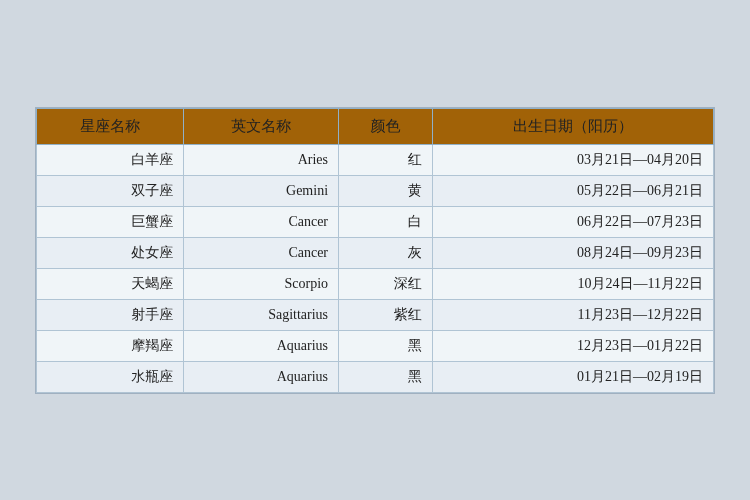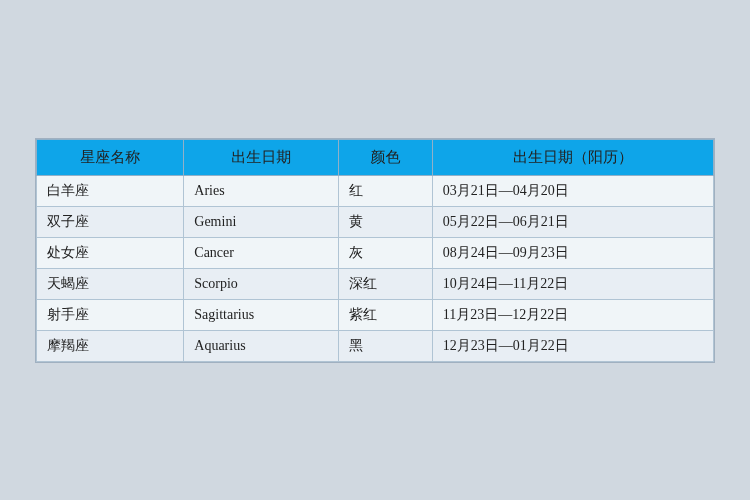--- a/index.html
+++ b/index.html
@@ -23,67 +23,73 @@
       border: 1px solid #a0b0c0;
       width: 680px;
     }
 
     table {
       width: 100%;
       border-collapse: collapse;
     }
 
     thead tr th {
-      background-color: #0ea5e9;
+      background-color: #a16207;
       border: 1px solid #90b0c8;
       padding: 8px 8px;
       text-align: center;
       font-size: 15px;
       font-weight: normal;
       color: #222;
     }
 
     tbody tr td {
       border: 1px solid #b0c4d4;
       padding: 6px 10px;
-      text-align: left;
+      text-align: right;
       font-size: 14px;
       color: #222;
       background-color: #f0f5f8;
     }
 
     tbody tr:nth-child(even) td {
       background-color: #e8eef4;
     }
   </style>
 </head>
 <body>
 
 <div class="table-container">
   <table>
     <thead>
       <tr>
       <th>星座名称</th>
-          <th>出生日期</th>
+          <th>英文名称</th>
           <th>颜色</th>
           <th>出生日期（阳历）</th>
         </tr>
     </thead>
     <tbody>
     <tr>
           <td>白羊座</td>
           <td>Aries</td>
           <td>红</td>
           <td>03月21日—04月20日</td>
         </tr>
         <tr>
           <td>双子座</td>
           <td>Gemini</td>
           <td>黄</td>
           <td>05月22日—06月21日</td>
+        </tr>
+        <tr>
+          <td>巨蟹座</td>
+          <td>Cancer</td>
+          <td>白</td>
+          <td>06月22日—07月23日</td>
         </tr>
         <tr>
           <td>处女座</td>
           <td>Cancer</td>
           <td>灰</td>
           <td>08月24日—09月23日</td>
         </tr>
         <tr>
           <td>天蝎座</td>
           <td>Scorpio</td>
@@ -95,15 +101,21 @@
           <td>Sagittarius</td>
           <td>紫红</td>
           <td>11月23日—12月22日</td>
         </tr>
         <tr>
           <td>摩羯座</td>
           <td>Aquarius</td>
           <td>黑</td>
           <td>12月23日—01月22日</td>
         </tr>
+        <tr>
+          <td>水瓶座</td>
+          <td>Aquarius</td>
+          <td>黑</td>
+          <td>01月21日—02月19日</td>
+        </tr>
       </tbody>
   </table>
 </div>
 
 </body></html>

